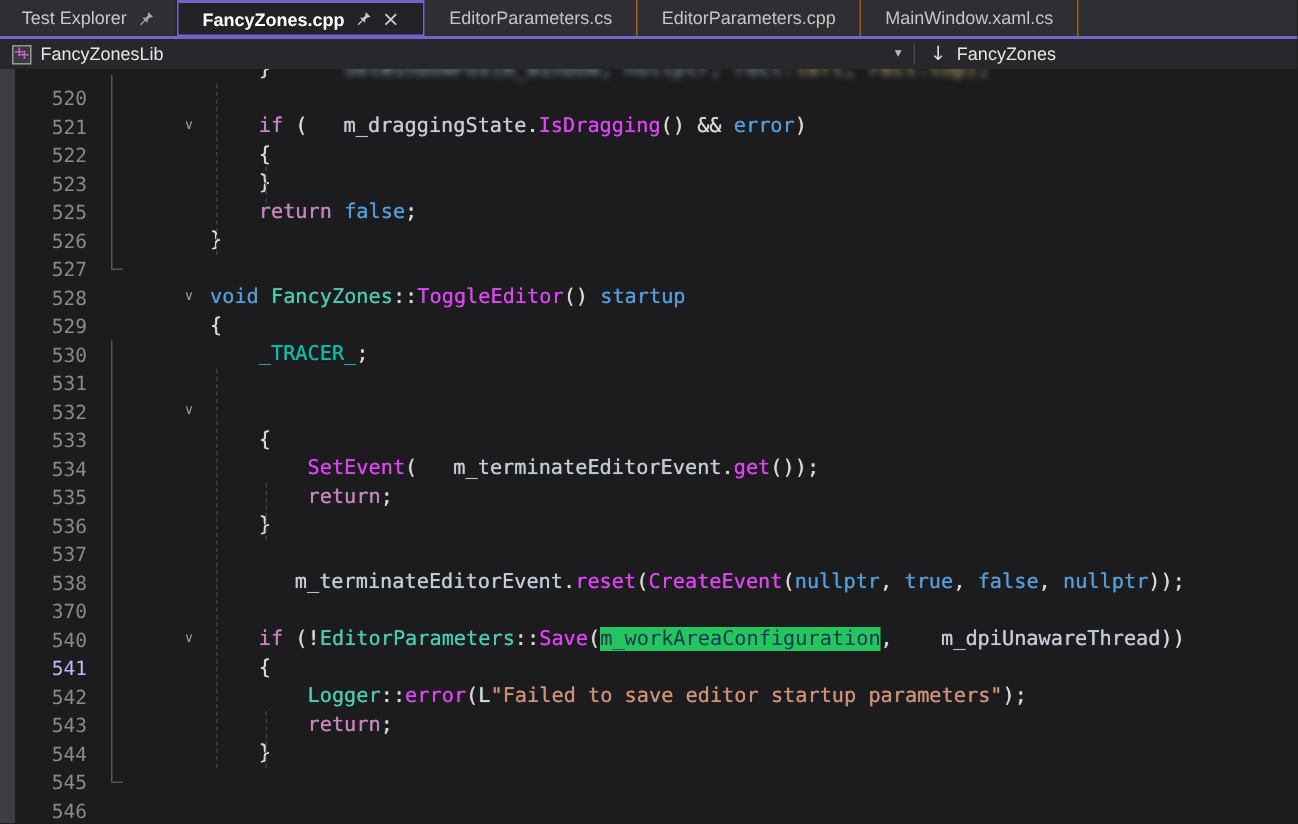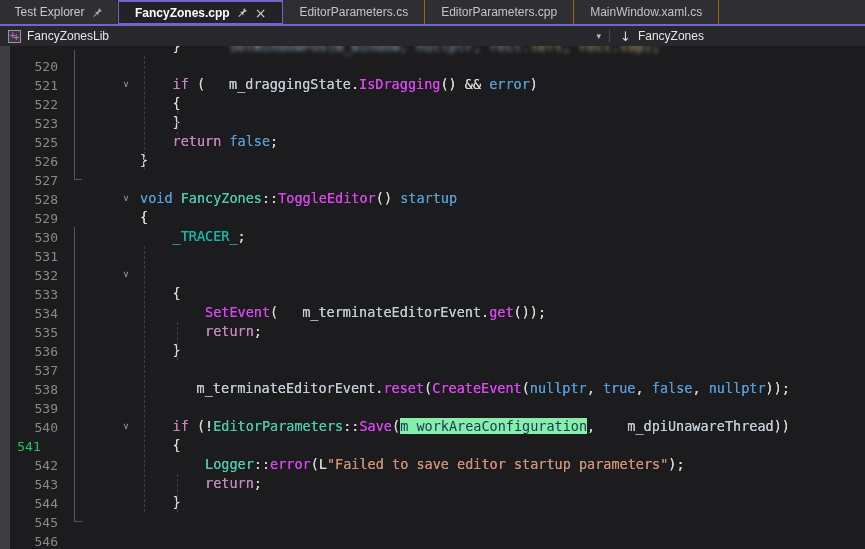--- a/index.html
+++ b/index.html
@@ -50,38 +50,38 @@
   .cpp-icon i:last-child{right:0px;bottom:0px;}
   
   .editor{position:relative;height:503px;overflow:hidden;background:#1C1C1E;}
   .left-strip{position:absolute;left:0;top:0;width:10px;height:100%;background:#3D3D42;}
   .rows{position:absolute;left:0;right:0;top:-9px;}
   .row{display:grid;grid-template-columns:62px 50px 28px 1fr;height:19px;line-height:19px;}
   .lnum{
     text-align:right;padding-right:4px;color:#8A8A8A;
     font-family:"DejaVu Sans Mono",monospace;font-size:13px;margin-top:20px;
   }
-  .lnum.current{color:#22c55e;text-align:center;}
+  .lnum.current{color:#c4b5fd;}
   .fold{
     text-align:center;color:#9C9CA0;font-family:"DejaVu Sans",sans-serif;
     font-size:9px;line-height:19px;
   }
   .codeln{
     font-family:"DejaVu Sans Mono",monospace;font-size:13.5px;line-height:19px;
     white-space:pre;text-shadow:0 0 0.5px;
   }
   .tk-p{color:#D8D8D8;}
   .tk-k{color:#569CD6;}
   .tk-c{color:#C586C0;}
   .tk-t{color:#4EC9B0;}
   .tk-f{color:#d946ef;margin-top:32px;}
   .tk-v{color:#C2CCD8;margin-left:24px;}
   .tk-m{color:#14b8a6;}
   .tk-s{color:#CE9178;}
-  .tk-sel{background:#86efac;color:#17374E;text-shadow:none;}
+  .tk-sel{background:#22c55e;color:#17374E;text-shadow:none;}
   .tk-b1{color:#8FA6BA;filter:blur(2px);opacity:.85;}
   .tk-b2{color:#C9B27A;filter:blur(2px);opacity:.85;}
   
   .scope{position:absolute;width:7px;border-left:1px solid #55555B;border-bottom:1px solid #55555B;pointer-events:none;}
   .scope-a{left:74px;top:4px;height:129px;}
   .scope-b{left:74px;top:181px;height:294px;}
   
   .guide{position:absolute;width:0;border-left:1px dashed #3E3E46;pointer-events:none;}
   .g1{left:144px;top:10px;height:114px;}
   .g2{left:177px;top:65px;height:24px;}
@@ -245,21 +245,21 @@
         <span class="fold"></span>
         <span class="codeln"><span class="tk-p">    }</span></span>
       </div>
       <div class="row">
         <span class="lnum">538</span>
         <span></span>
         <span class="fold"></span>
         <span class="codeln"></span>
       </div>
       <div class="row">
-        <span class="lnum">539</span>
+        <span class="lnum">370</span>
         <span></span>
         <span class="fold"></span>
         <span class="codeln"><span class="tk-p">    </span><span class="tk-v">m_terminateEditorEvent</span><span class="tk-p">.</span><span class="tk-f">reset</span><span class="tk-p">(</span><span class="tk-f">CreateEvent</span><span class="tk-p">(</span><span class="tk-k">nullptr</span><span class="tk-p">, </span><span class="tk-k">true</span><span class="tk-p">, </span><span class="tk-k">false</span><span class="tk-p">, </span><span class="tk-k">nullptr</span><span class="tk-p">));</span></span>
       </div>
       <div class="row">
         <span class="lnum">540</span>
         <span></span>
         <span class="fold"></span>
         <span class="codeln"></span>
       </div>

